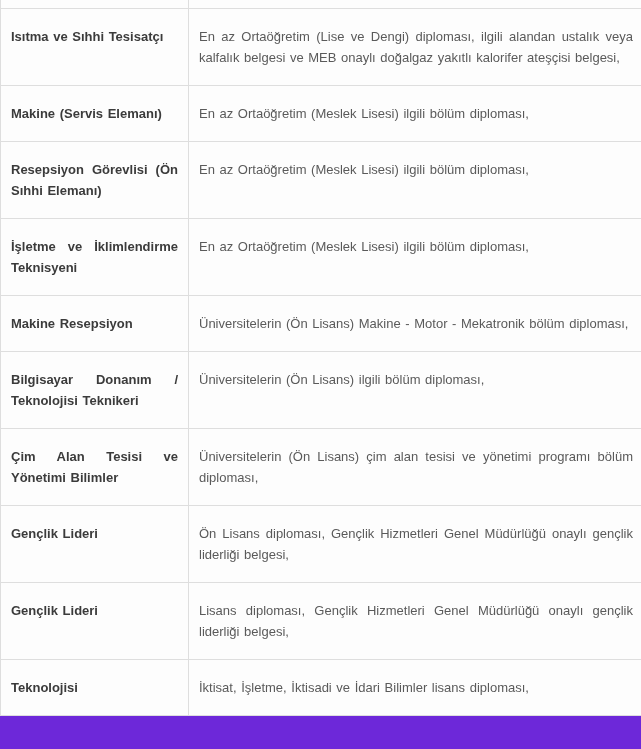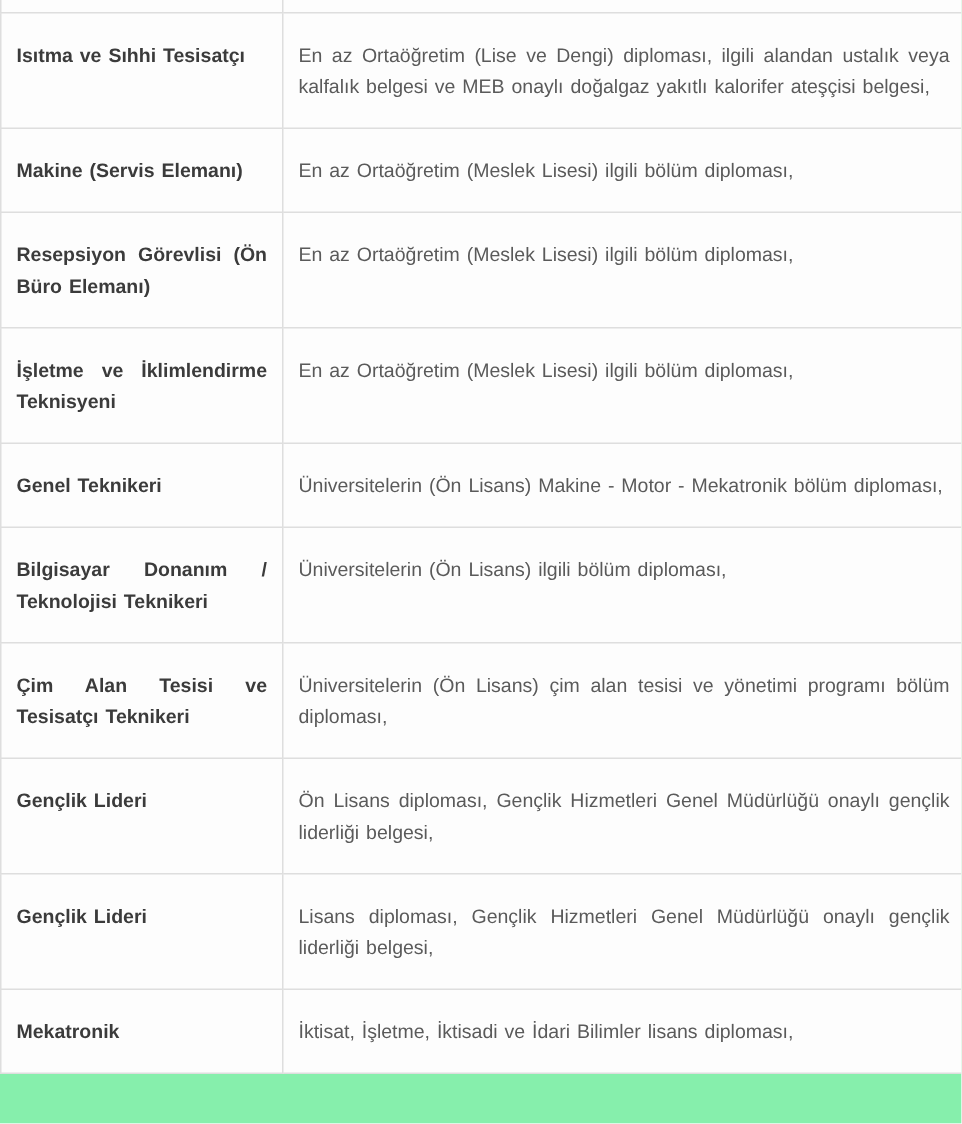--- a/index.html
+++ b/index.html
@@ -4,21 +4,21 @@
 <style>
   html, body {
     margin: 0;
     padding: 0;
     background: #f7f7f7;
     font-family: "Liberation Sans", "DejaVu Sans", sans-serif;
   }
   .page {
     width: 641px;
     min-height: 749px;
-    background: #86efac;
+    background: #6d28d9;
     overflow: hidden;
   }
   table.req-table {
     width: 641px;
     border-collapse: collapse;
     table-layout: fixed;
     background: #fdfdfd;
   }
   table.req-table td {
     border: 1px solid #dedede;
@@ -63,53 +63,53 @@
         <td class="col-title">Isıtma ve Sıhhi Tesisatçı</td>
         <td class="col-req">En az Ortaöğretim  (Lise ve Dengi) diploması, ilgili alandan ustalık veya kalfalık belgesi ve MEB onaylı doğalgaz yakıtlı kalorifer ateşçisi belgesi,</td>
       </tr>
 
       <tr>
         <td class="col-title">Makine (Servis Elemanı)</td>
         <td class="col-req">En az Ortaöğretim  (Meslek Lisesi) ilgili bölüm diploması,</td>
       </tr>
 
       <tr>
-        <td class="col-title">Resepsiyon Görevlisi (Ön Büro Elemanı)</td>
+        <td class="col-title">Resepsiyon Görevlisi (Ön Sıhhi Elemanı)</td>
         <td class="col-req">En az Ortaöğretim  (Meslek Lisesi) ilgili bölüm diploması,</td>
       </tr>
 
       <tr>
         <td class="col-title">İşletme ve İklimlendirme Teknisyeni</td>
         <td class="col-req">En az Ortaöğretim  (Meslek Lisesi) ilgili bölüm diploması,</td>
       </tr>
 
       <tr>
-        <td class="col-title">Genel Teknikeri</td>
+        <td class="col-title">Makine Resepsiyon</td>
         <td class="col-req">Üniversitelerin (Ön Lisans) Makine - Motor - Mekatronik bölüm diploması,</td>
       </tr>
 
       <tr>
         <td class="col-title">Bilgisayar Donanım / Teknolojisi Teknikeri</td>
         <td class="col-req">Üniversitelerin (Ön Lisans) ilgili bölüm diploması,</td>
       </tr>
 
       <tr>
-        <td class="col-title">Çim Alan Tesisi ve Tesisatçı Teknikeri</td>
+        <td class="col-title">Çim Alan Tesisi ve Yönetimi Bilimler</td>
         <td class="col-req">Üniversitelerin (Ön Lisans) çim alan tesisi ve yönetimi programı bölüm diploması,</td>
       </tr>
 
       <tr>
         <td class="col-title">Gençlik Lideri</td>
         <td class="col-req">Ön Lisans diploması, Gençlik Hizmetleri Genel Müdürlüğü onaylı gençlik liderliği belgesi,</td>
       </tr>
 
       <tr>
         <td class="col-title">Gençlik Lideri</td>
         <td class="col-req">Lisans diploması, Gençlik Hizmetleri Genel Müdürlüğü onaylı gençlik liderliği belgesi,</td>
       </tr>
 
       <tr>
-        <td class="col-title">Mekatronik</td>
+        <td class="col-title">Teknolojisi</td>
         <td class="col-req">İktisat, İşletme, İktisadi ve İdari Bilimler lisans diploması,</td>
       </tr>
     </tbody>
   </table>
 </div>
 
 </body></html>

